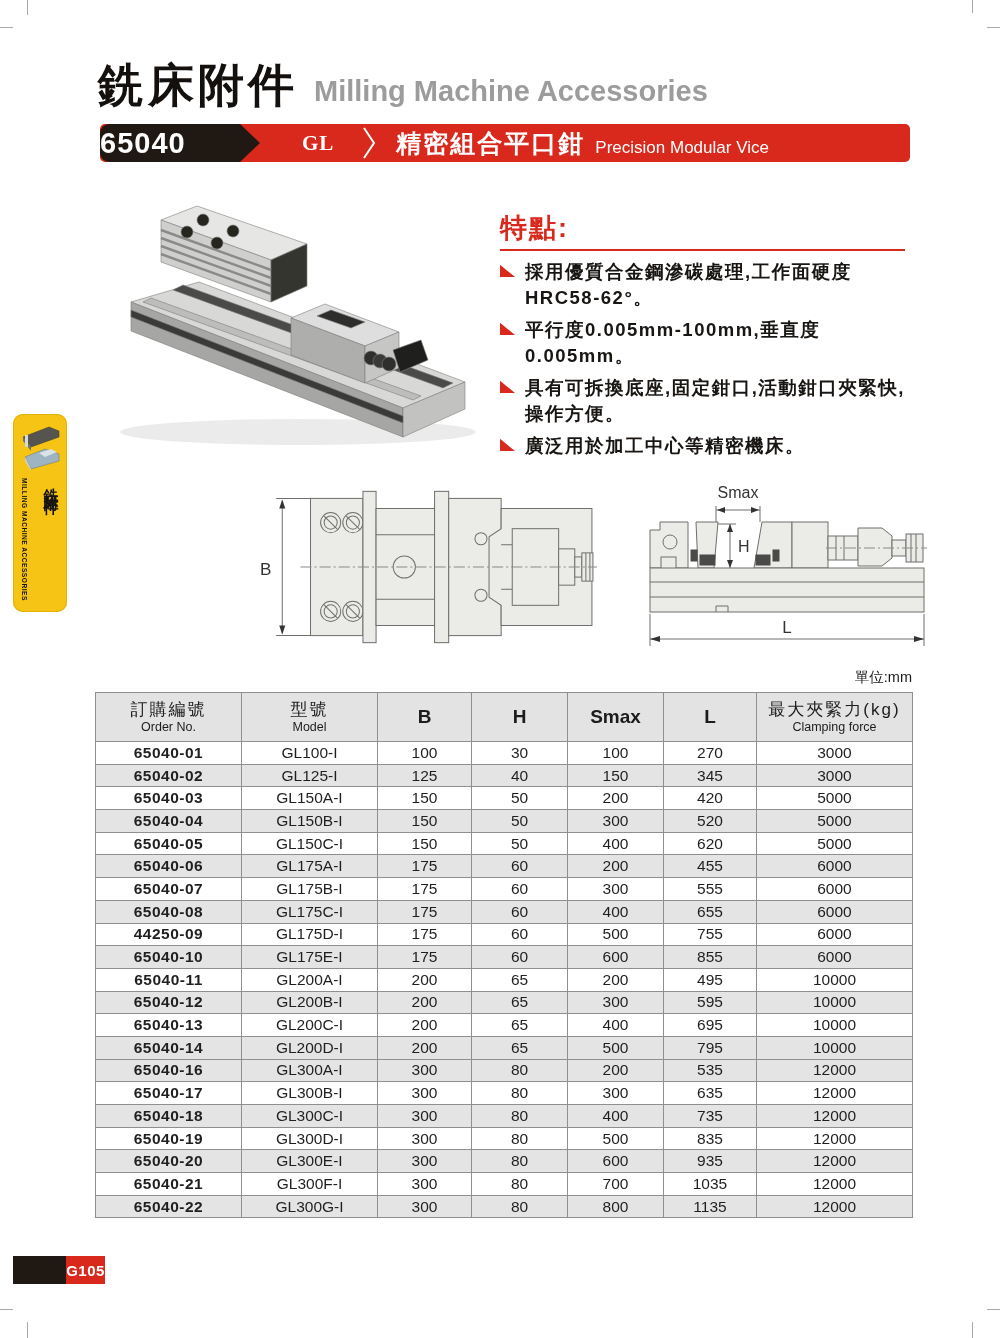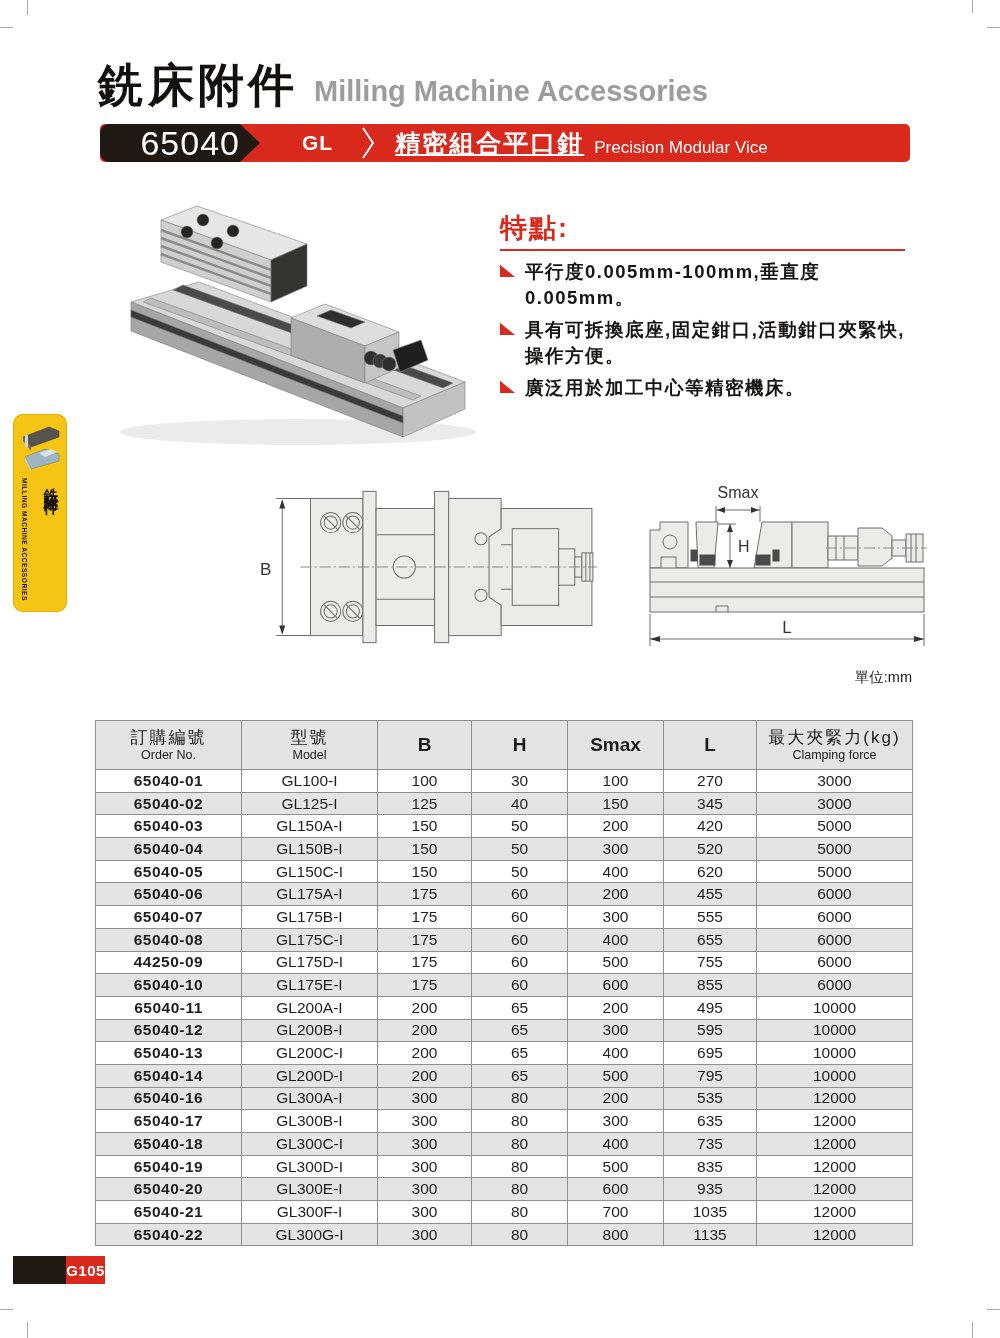--- a/index.html
+++ b/index.html
@@ -11,25 +11,25 @@
 
   
   .title-wrap{position:absolute;left:98px;top:60px;display:flex;align-items:flex-end;gap:16px;white-space:nowrap;}
   .title-zh{font-size:46px;font-weight:bold;color:#14100d;letter-spacing:4px;line-height:1.1;}
   .title-en{font-size:29px;font-weight:bold;color:#9c9c9c;letter-spacing:0px;padding-bottom:3px;}
 
   
   .banner{position:absolute;left:100px;top:124px;width:810px;height:38px;background:#d9281c;
           border-radius:5px;display:flex;align-items:center;}
   .pennant{height:38px;width:140px;background:#201913;border-radius:9px 0 0 9px;color:#fff;
-           display:flex;align-items:center;justify-content:flex-end;font-size:34px;font-weight:normal;letter-spacing:1px;}
+           display:flex;align-items:center;justify-content:flex-start;font-size:29px;font-weight:bold;letter-spacing:1px;}
   .pennant-tip{width:0;height:0;border-top:19px solid transparent;border-bottom:19px solid transparent;border-left:20px solid #201913;}
-  .gl{color:#fff;font-weight:bold;font-size:21px;margin-left:42px;letter-spacing:1px;}
+  .gl{color:#fff;font-weight:bold;font-size:21px;margin-left:42px;letter-spacing:1px;font-family:Liberation Serif, serif;}
   .chev{margin-left:28px;display:block;}
-  .bzh{color:#fff;font-size:25px;font-weight:bold;margin-left:20px;letter-spacing:2px;white-space:nowrap;text-decoration:underline;}
+  .bzh{color:#fff;font-size:25px;font-weight:bold;margin-left:20px;letter-spacing:2px;white-space:nowrap;}
   .ben{color:#fff;font-size:17px;font-weight:normal;margin-left:10px;margin-top:9px;white-space:nowrap;}
 
   
   .photo{position:absolute;left:103px;top:190px;}
 
   
   .features{position:absolute;left:500px;top:210px;width:412px;}
   .features-heading{color:#d9281c;font-size:27px;font-weight:bold;letter-spacing:2px;}
   .features-rule{border-bottom:2px solid #d9281c;margin-top:3px;margin-bottom:8px;width:405px;}
   .features-list{list-style:none;margin:0;padding:0;}
@@ -51,21 +51,21 @@
   .drawing1{position:absolute;left:252px;top:486px;}
   .drawing2{position:absolute;left:630px;top:462px;}
   .dline{stroke:#6f6f6d;fill:none;stroke-width:1;}
   .dfill{stroke:#6f6f6d;fill:#ebebe8;stroke-width:1;}
   .ddark{stroke:#4a4a48;fill:#4a4a48;}
   .dtext{fill:#333;font-family:"Liberation Sans",sans-serif;}
   .cline{stroke:#8a8a88;stroke-width:1;stroke-dasharray:11 3 2 3;fill:none;}
 
   
   .unit{position:absolute;left:95px;top:668px;width:817px;text-align:right;font-size:14.5px;color:#1a1a1a;}
-  .spec{position:absolute;left:95px;top:720px;width:817px;border-collapse:collapse;table-layout:fixed;padding-left:20px;}
+  .spec{position:absolute;left:95px;top:692px;width:817px;border-collapse:collapse;table-layout:fixed;padding-left:20px;}
   .spec th,.spec td{border:1px solid #8f8f8f;text-align:center;padding:0;}
   .spec thead th{background:#e3e3e3;height:48px;vertical-align:middle;font-weight:normal;}
   .hzh{font-size:17px;letter-spacing:2px;color:#1c1c1c;line-height:1.15;}
   .hletter{font-size:19px;font-weight:bold;color:#1c1c1c;}
   .hen{font-size:12.5px;color:#1c1c1c;margin-top:0;}
   .spec tbody td{height:21.7px;font-size:15.5px;color:#1f1f1f;background:#ffffff;}
   .spec tbody tr.alt td{background:#e4e4e4;}
   .spec tbody td.c-order{font-weight:bold;letter-spacing:.5px;}
 
   
@@ -138,20 +138,21 @@
       <circle cx="277" cy="171" r="7" fill="#3a3a38"></circle>
       <circle cx="286" cy="174" r="7" fill="#2f2f2d"></circle>
       <polygon points="290,160 318,150 325,170 297,182" fill="#1f1f1d"></polygon>
     </g>
   </svg>
 
   <div class="features">
     <div class="features-heading">特點:</div>
     <div class="features-rule"></div>
     <ul class="features-list">
+        <li><span class="tri"></span><span>採用優質合金鋼滲碳處理,工作面硬度HRC58-62°。</span></li>
         <li><span class="tri"></span><span>平行度0.005mm-100mm,垂直度0.005mm。</span></li>
         <li><span class="tri"></span><span>具有可拆換底座,固定鉗口,活動鉗口夾緊快,操作方便。</span></li>
         <li><span class="tri"></span><span>廣泛用於加工中心等精密機床。</span></li>
       </ul>
   </div>
 
   <div class="side-tab">
     <svg class="side-thumb" width="42" height="52" viewBox="0 0 42 52">
       <polygon points="4,16 30,6 40,10 40,16 12,26" fill="#55544f" stroke="#3a3935" stroke-width="0.5"></polygon>
       <polygon points="4,16 12,26 12,30 4,20" fill="#73726d"></polygon>

